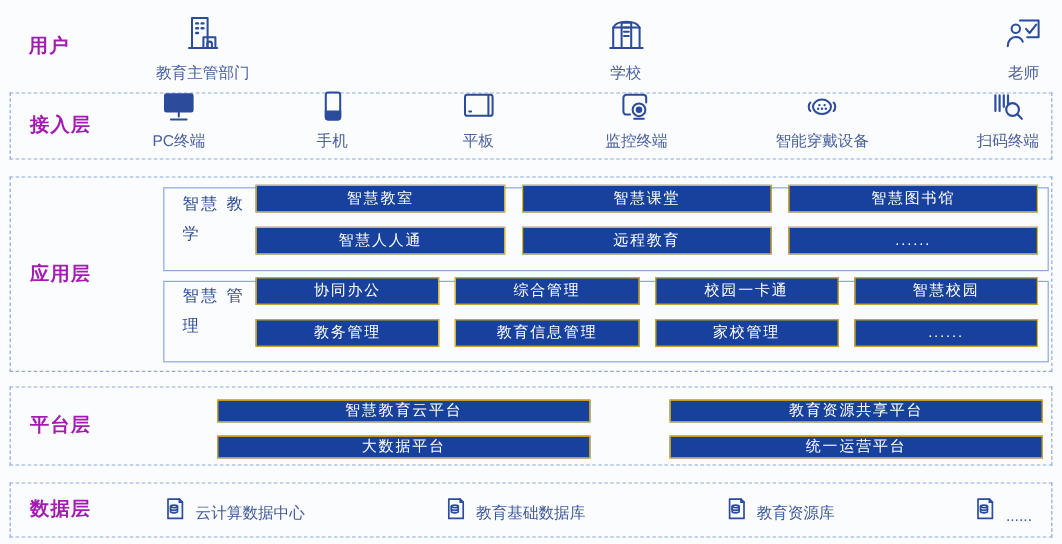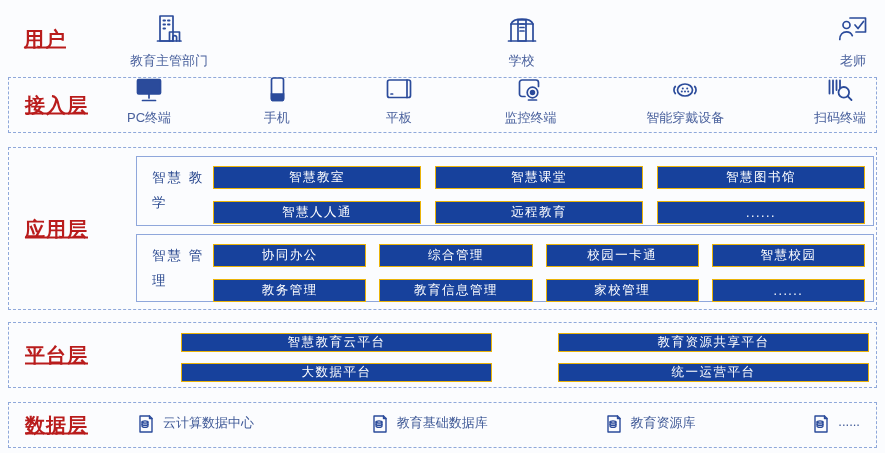--- a/index.html
+++ b/index.html
@@ -6,39 +6,39 @@
   .canvas{
     position:relative;width:885px;height:453px;background:#fbfcfe;
     font-family:"Liberation Sans","DejaVu Sans",sans-serif;overflow:hidden;
   }
   .dashed-box{
     position:absolute;left:8px;box-sizing:border-box;
     border:1px dashed #8fa8da;background:transparent;
   }
   .layer-label{
     position:absolute;left:16px;top:50%;transform:translateY(-50%);
-    color:#b91c1c;font-weight:bold;font-size:20px;letter-spacing:1px;white-space:nowrap;text-decoration:underline;
+    color:#a21caf;font-weight:bold;font-size:16px;letter-spacing:1px;white-space:nowrap;
   }
   
   .row-users{position:absolute;left:8px;top:6px;width:869px;height:66px;}
   .items-strip{
     position:absolute;left:122px;right:6px;top:2px;bottom:2px;
     display:flex;justify-content:space-between;align-items:flex-end;gap:28px;
   }
   .strip-item{display:flex;flex-direction:column;align-items:center;gap:1px;}
   .strip-item .ilabel{font-size:13px;color:#4a619d;white-space:nowrap;}
   
   .row-access{top:77px;width:869px;height:56px;}
   .row-access .items-strip{left:118px;right:10px;bottom:5px;}
   
   .row-app{top:147px;width:869px;height:163px;}
   .groups{position:absolute;left:127px;top:8px;width:738px;}
   .group{
     box-sizing:border-box;width:738px;border:1px solid #8fa7db;
-    display:flex;padding:9px 8px 26px 0;margin-bottom:8px;background:#fbfcfe;
+    display:flex;align-items:center;padding:9px 8px 26px 0;margin-bottom:8px;background:#fbfcfe;
   }
   .group-label{
     width:76px;box-sizing:border-box;padding-left:15px;
     color:#2c4a90;font-size:13.5px;line-height:1.85;letter-spacing:2px;font-weight:500;
   }
   .group-grid{flex:1;display:grid;gap:12px 14px;}
   .g3{grid-template-columns:repeat(3,1fr);}
   .g4{grid-template-columns:repeat(4,1fr);gap:12px 13px;}
   .chip{
     background:#17419c;border:1px solid #eab308;color:#ffffff;
@@ -51,21 +51,21 @@
     position:absolute;left:129px;right:7px;top:10px;bottom:10px;
     display:grid;grid-template-columns:repeat(2,1fr);gap:11px 23px;
   }
   .platform-grid .chip{height:auto;margin-left:43px;}
   
   .row-data{top:402px;width:869px;height:46px;}
   .data-items{
     position:absolute;left:128px;right:16px;top:0;bottom:0;
     display:flex;justify-content:space-between;align-items:center;
   }
-  .d-item{display:flex;align-items:flex-start;gap:8px;color:#3e5896;font-size:13px;white-space:nowrap;}
+  .d-item{display:flex;align-items:flex-end;gap:8px;color:#3e5896;font-size:13px;white-space:nowrap;}
   .icn{display:block;}
 </style>
 </head>
 <body>
 
 <div class="canvas">
 
   <div class="row-users">
     <div class="layer-label">用户</div>
     <div class="items-strip">

